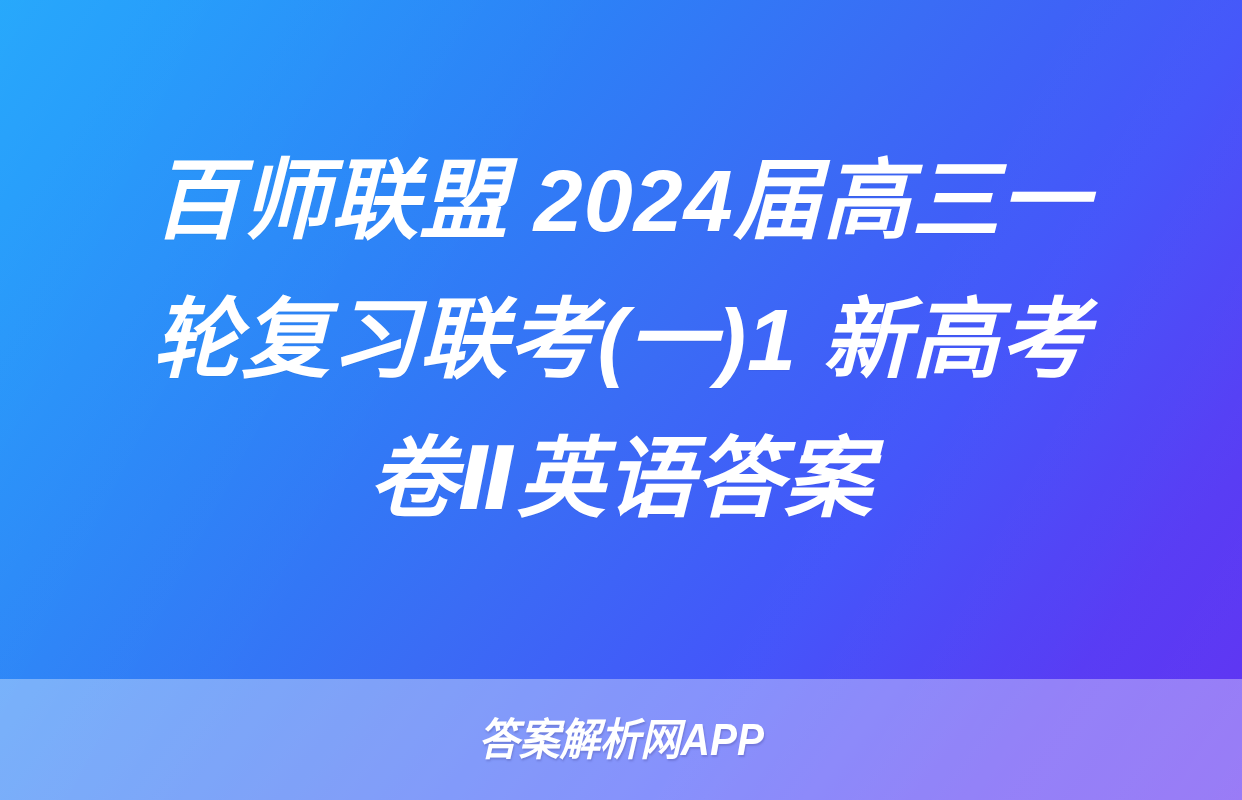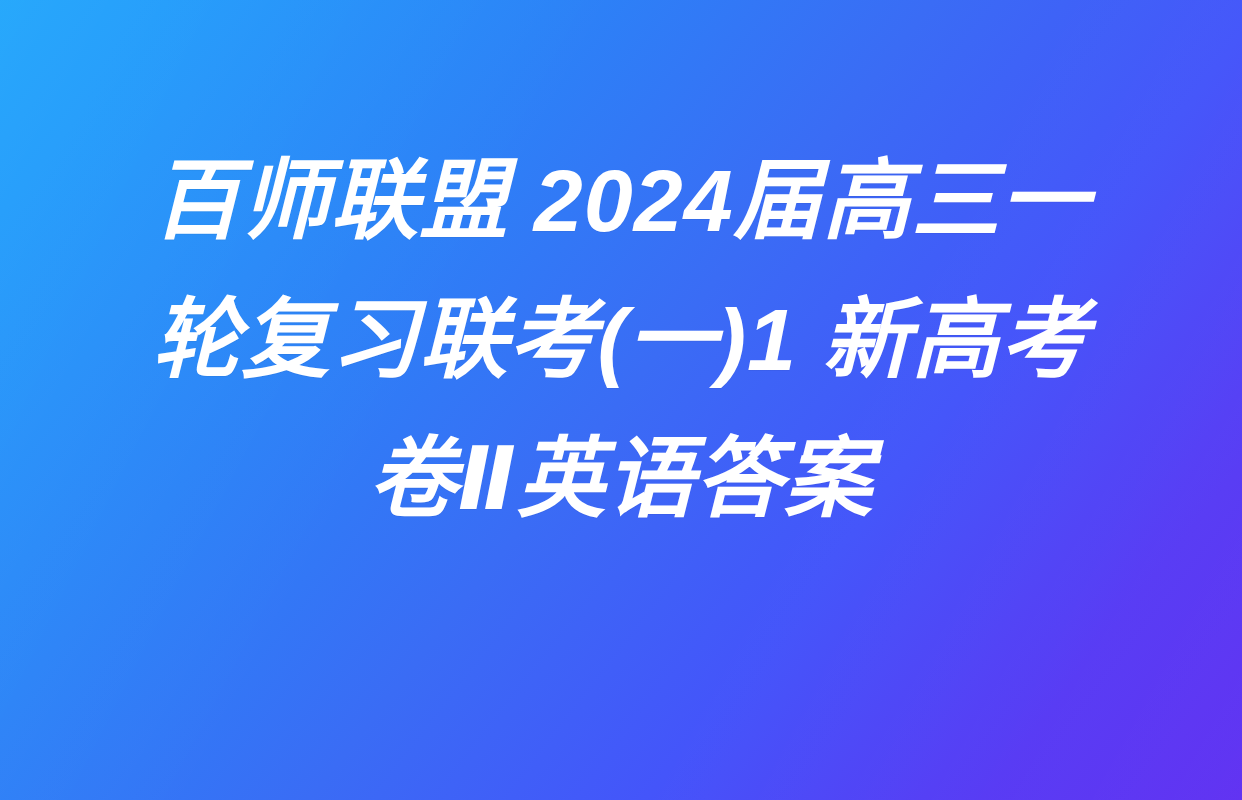--- a/index.html
+++ b/index.html
@@ -109,14 +109,17 @@
 <body>
 
 <div class="card">
 
   <div class="title-area">
     <h1 class="title">百师联盟 2024届高三一
 轮复习联考(一)1 新高考
 卷Ⅱ英语答案</h1>
   </div>
 
+  <div class="footer-band">
+    <div class="watermark">答案解析网APP</div>
+  </div>
 
 </div>
 
 </body></html>

